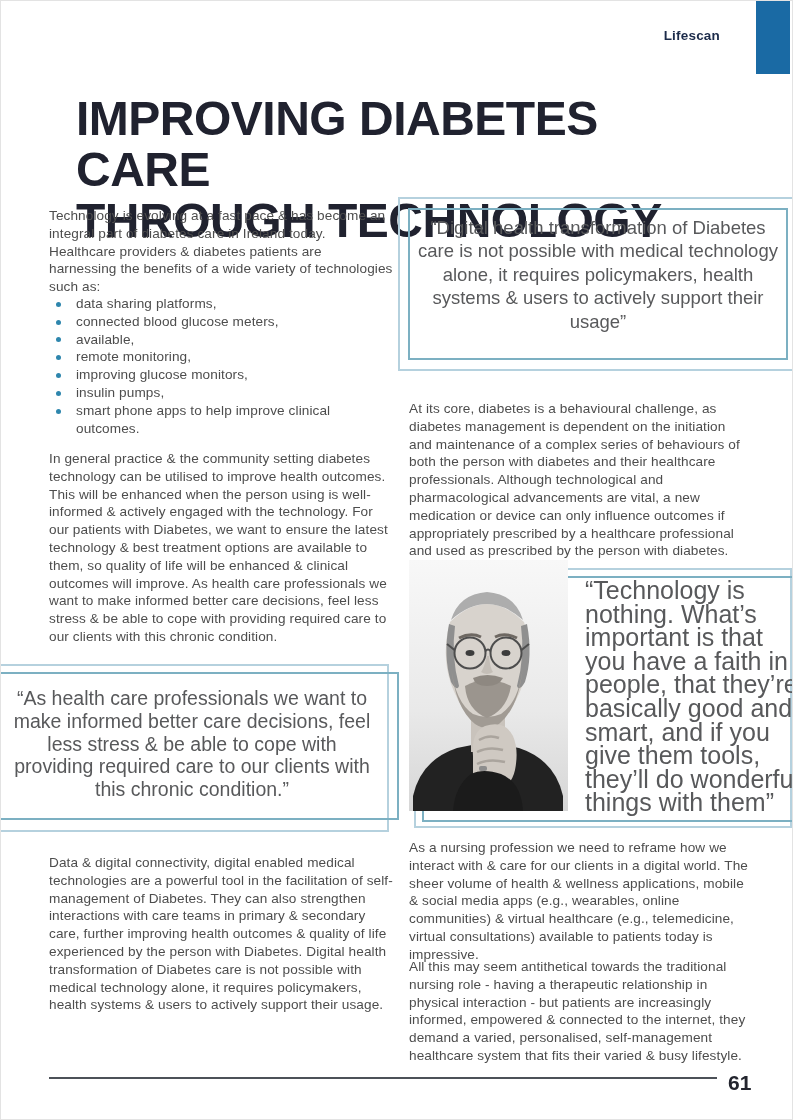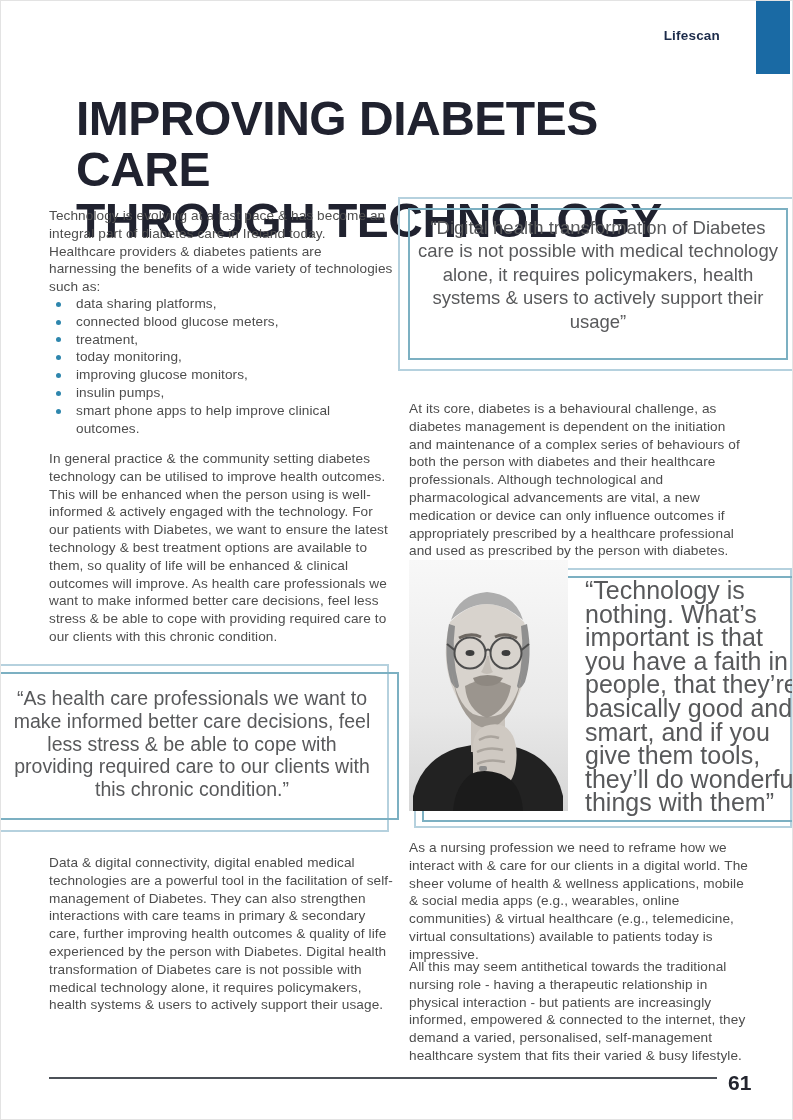--- a/index.html
+++ b/index.html
@@ -72,22 +72,22 @@
   <div class="brand-bar"></div>
   <div class="brand-text">Lifescan</div>
 
   <h1 class="page-title"><span>IMPROVING DIABETES CARE</span><br><span>THROUGH TECHNOLOGY</span></h1>
 
   <p class="body-text col-left intro">Technology is evolving at a fast pace &amp; has become an integral part of diabetes care in Ireland today. Healthcare providers &amp; diabetes patients are harnessing the benefits of a wide variety of technologies such as:</p>
 
   <ul class="bullet-list">
     <li>data sharing platforms,</li>
     <li>connected blood glucose meters,</li>
-    <li>treatment,</li>
-    <li>today monitoring,</li>
+    <li>available,</li>
+    <li>remote monitoring,</li>
     <li>improving glucose monitors,</li>
     <li>insulin pumps,</li>
     <li>smart phone apps to help improve clinical outcomes.</li>
   </ul>
 
   <p class="body-text col-left para2">In general practice &amp; the community setting diabetes technology can be utilised to improve health outcomes. This will be enhanced when the person using is well-informed &amp; actively engaged with the technology. For our patients with Diabetes, we want to ensure the latest technology &amp; best treatment options are available to them, so quality of life will be enhanced &amp; clinical outcomes will improve. As health care professionals we want to make informed better care decisions, feel less stress &amp; be able to cope with providing required care to our clients with this chronic condition.</p>
 
   <div class="q-rect q-light q2-light"></div>
   <div class="q-rect q-teal q2-teal"></div>
   <div class="q2-text">“As health care professionals we want to make informed better care decisions, feel less stress &amp; be able to cope with providing required care to our clients with this chronic condition.”</div>

